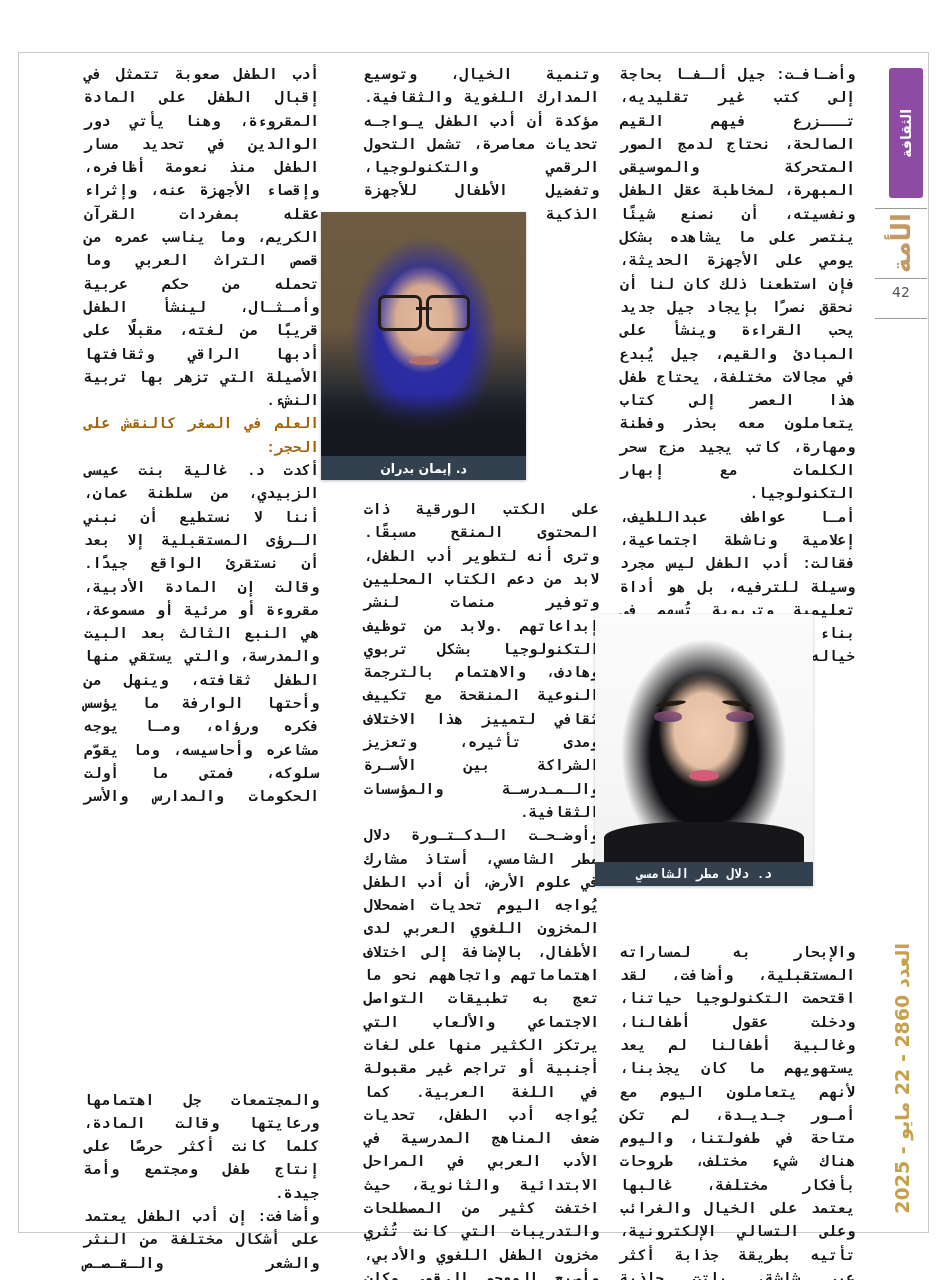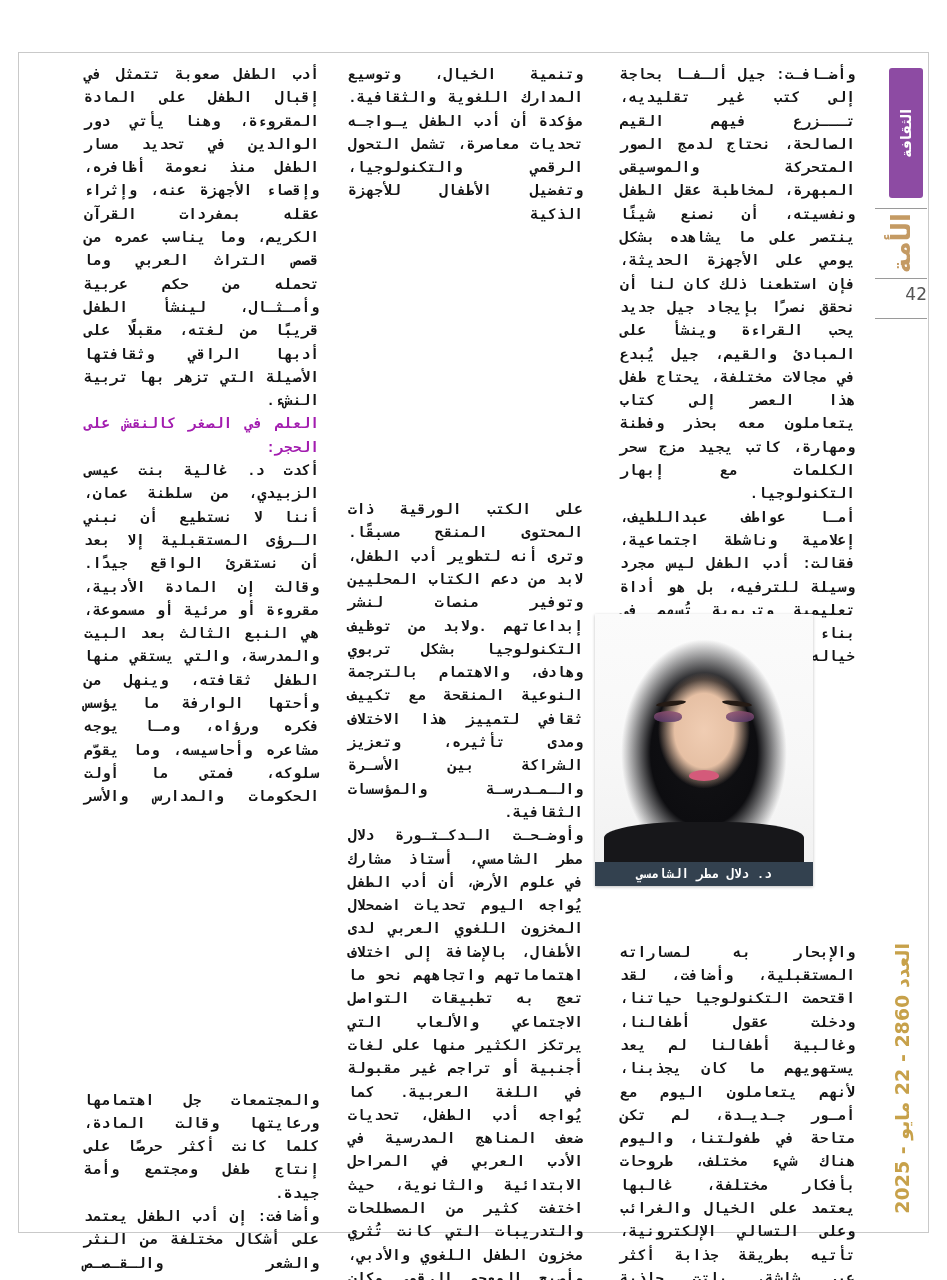--- a/index.html
+++ b/index.html
@@ -111,23 +111,23 @@
     font-weight: 700;
     letter-spacing: -2px;
     white-space: nowrap;
   }
 
   .page-number {
     position: absolute;
     top: 232px;
     right: 8px;
     width: 52px;
-    text-align: right;
+    text-align: center;
     color: #555555;
-    font-size: 17px;
+    font-size: 14px;
     font-family: "DejaVu Sans", sans-serif;
   }
 
   .issue-line {
     position: absolute;
     right: 10px;
     bottom: 18px;
     height: 300px;
     width: 46px;
     display: flex;
@@ -150,33 +150,33 @@
     top: 64px;
     width: 235px;
     height: 1160px;
     text-align: justify;
     color: #141414;
     font-size: 14.6px;
     line-height: 23.3px;
     font-weight: 700;
   }
   #col-right  { right: 92px; }
-  #col-middle { right: 364px; }
+  #col-middle { right: 348px; }
   #col-left   { right: 628px; }
 
   .col p {
     margin: 0;
     text-align: justify;
     text-align-last: right;
     font-family: Liberation Mono, monospace;
   }
   .col p.jfull { text-align-last: justify; }
 
   .subhead {
-    color: #a21caf;
+    color: #a16207;
     font-weight: 700;
     margin: 0;
     line-height: 23.3px;
     text-align: right;
   }
 
   
   .figure {
     position: absolute;
     background: #2a2f36;
@@ -403,20 +403,32 @@
   <div class="col" id="col-left">
     <p class="jfull">أدب الطفل صعوبة تتمثل في إقبال الطفل على المادة المقروءة، وهنا يأتي دور الوالدين في تحديد مسار الطفل منذ نعومة أظافره، وإقصاء الأجهزة عنه، وإثراء عقله بمفردات القرآن الكريم، وما يناسب عمره من قصص التراث العربي وما تحمله من حكم عربية وأمـثـال، لينشأ الطفل قريبًا من لغته، مقبلًا على أدبها الراقي وثقافتها الأصيلة التي تزهر بها تربية النشء.</p>
     <p class="subhead">العلم في الصغر كالنقش على الحجر:</p>
     <p class="jfull">أكدت د. غالية بنت عيسى الزبيدي، من سلطنة عمان، أننا لا نستطيع أن نبني الـرؤى المستقبلية إلا بعد أن نستقرئ الواقع جيدًا. وقالت إن المادة الأدبية، مقروءة أو مرئية أو مسموعة، هي النبع الثالث بعد البيت والمدرسة، والتي يستقي منها الطفل ثقافته، وينهل من وأحتها الوارفة ما يؤسس فكره ورؤاه، ومـا يوجه مشاعره وأحاسيسه، وما يقوّم سلوكه، فمتى ما أولت الحكومات والمدارس والأسر</p>
     <div style="height:280px"></div>
     <p class="jfull">والمجتمعات جل اهتمامها ورعايتها وقالت المادة، كلما كانت أكثر حرصًا على إنتاج طفل ومجتمع وأمة جيدة.</p>
     <p class="jfull">وأضافت: إن أدب الطفل يعتمد على أشكال مختلفة من النثر والشعر والـقـصـص والـحـكـايـات الخاصة بالأطفال، وبهذا أصبح أدب الأطفال تربويًا وتعليميًا، يساهم في تنمية الـقـدرات الذهنية والعاطفية لدى الطفل .</p>
     <p>وأشارت إلى أن مقولة "العلم في الصغر كالنقش على الحجر" مقولةٌ صادِقَة، تدلُ على أنُ ما يُلقُن في مرحلة الطفولة يتجذُر عَميقًا فيها،</p>
   </div>
 
+  <figure class="figure" id="fig-badran">
+    <div class="photo photo-badran">
+      <div class="glasses">
+        <div class="lens l"></div>
+          <div class="bridge"></div>
+          <div class="lens r"></div>
+      </div>
+      <div class="mouth"></div>
+      <div class="shoulders"></div>
+    </div>
+    <figcaption class="cap">د. إيمان بدران</figcaption>
+  </figure>
 
 
   <figure class="figure" id="fig-shamsi">
     <div class="photo photo-shamsi">
       <div class="brow l"></div>
       <div class="brow r"></div>
       <div class="shadow l"></div>
       <div class="shadow r"></div>
       <div class="lips"></div>
       <div class="shoulders"></div>

